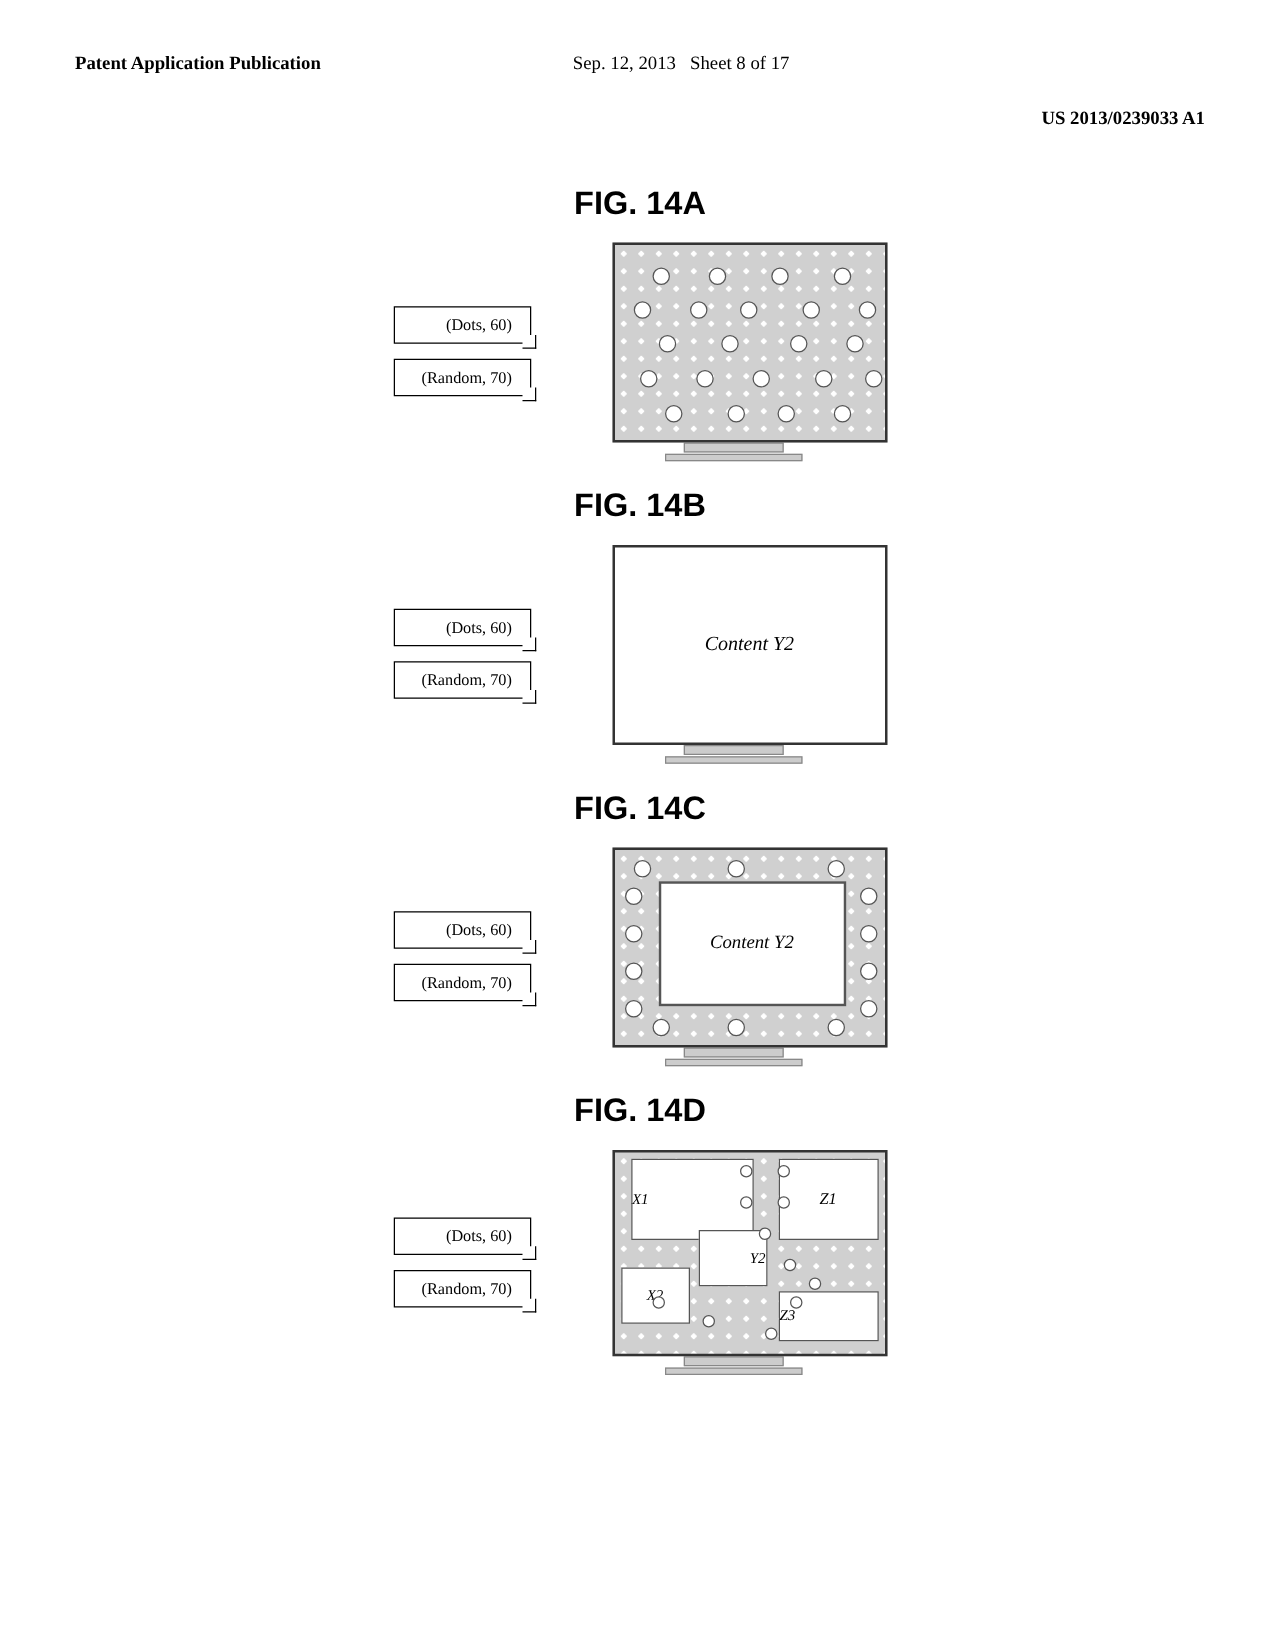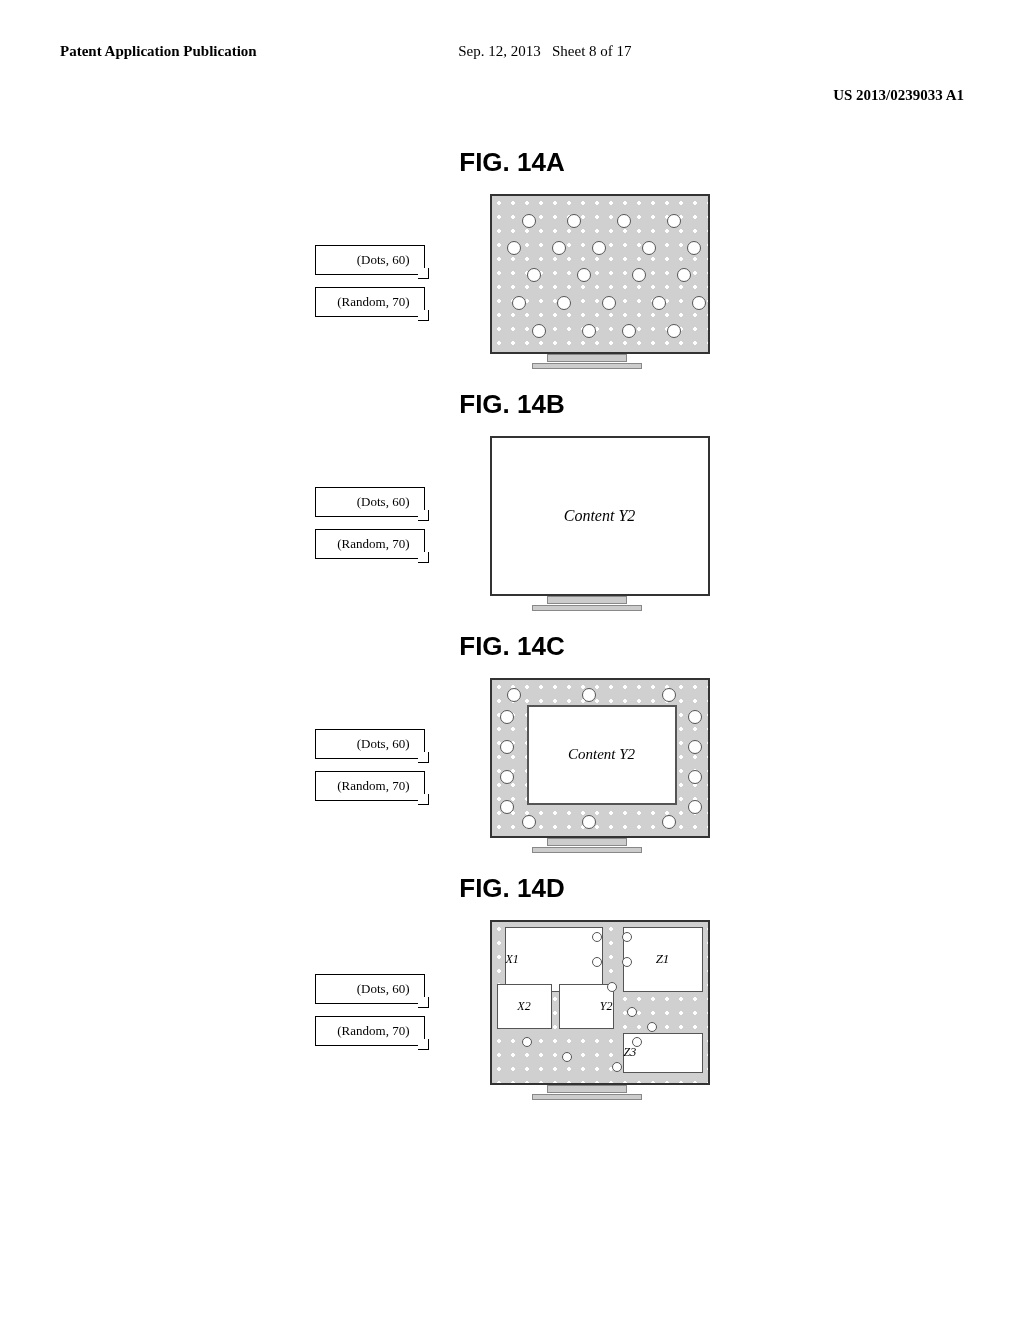--- a/index.html
+++ b/index.html
@@ -271,21 +271,21 @@
         <div class="tv-screen dot-pattern" style="width:220px; height:165px; position:relative;">
 
           <div style="position:absolute; top:5px; left:13px; width:98px; height:65px; background:#fff; border:1.5px solid #555; display:flex; align-items:center; justify-content:flex-start;">
             <span style="font-size:12px; font-style:italic;">X1</span>
           </div>
 
           <div style="position:absolute; top:5px; right:5px; width:80px; height:65px; background:#fff; border:1.5px solid #555; display:flex; align-items:center; justify-content:center;">
             <span style="font-size:13px; font-style:italic;">Z1</span>
           </div>
 
-          <div style="position:absolute; top:62px; left:5px; width:55px; height:45px; background:#fff; border:1.5px solid #555; display:flex; align-items:center; justify-content:center;">
+          <div style="position:absolute; top:92px; left:5px; width:55px; height:45px; background:#fff; border:1.5px solid #555; display:flex; align-items:center; justify-content:center;">
             <span style="font-size:12px; font-style:italic;">X2</span>
           </div>
 
           <div style="position:absolute; top:62px; left:67px; width:55px; height:45px; background:#fff; border:1.5px solid #555; display:flex; align-items:center; justify-content:flex-end;">
             <span style="font-size:12px; font-style:italic;">Y2</span>
           </div>
 
           <div style="position:absolute; bottom:10px; right:5px; width:80px; height:40px; background:#fff; border:1.5px solid #555; display:flex; align-items:center; justify-content:flex-start;">
             <span style="font-size:12px; font-style:italic;">Z3</span>
           </div>

